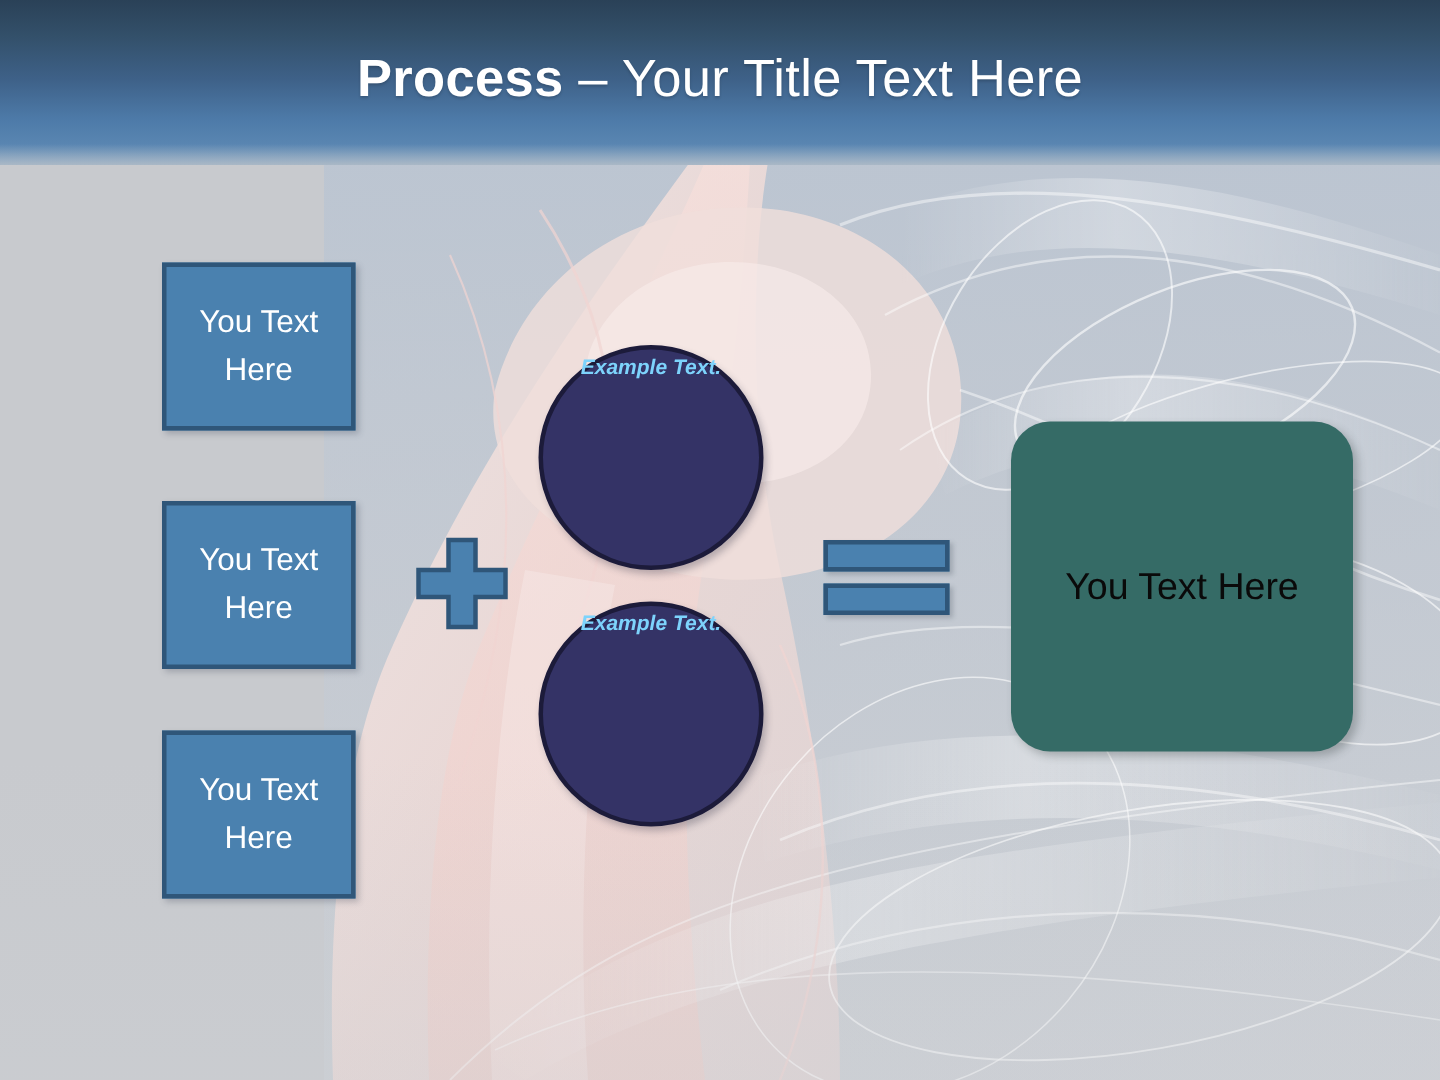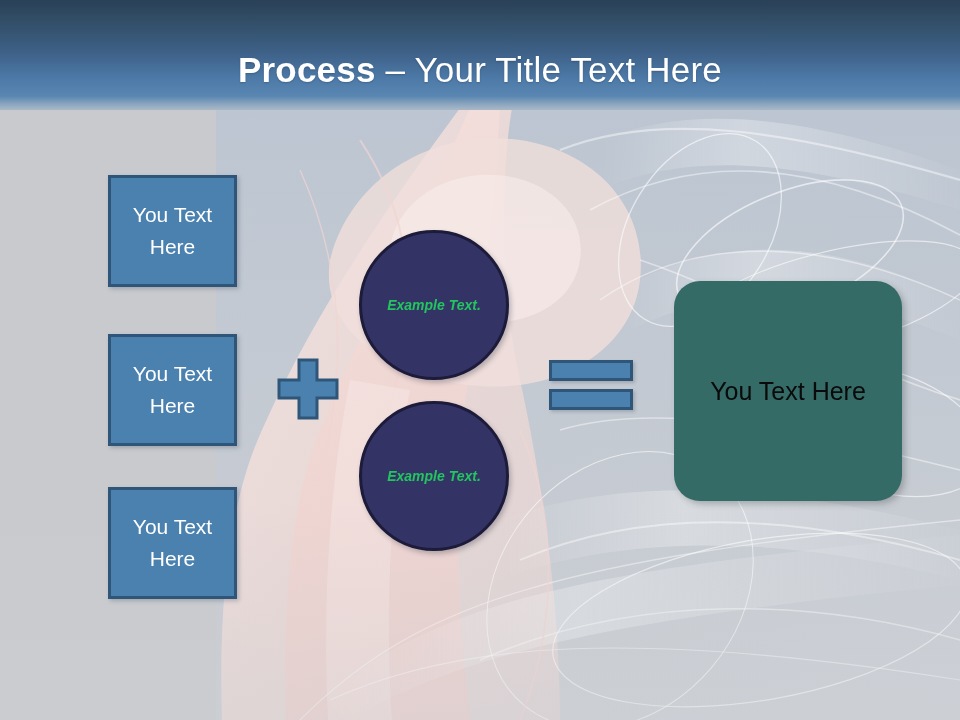--- a/index.html
+++ b/index.html
@@ -42,21 +42,21 @@
                 #6d95bc 100%);
     overflow: hidden;
   }
   .header-fade {
     position: absolute;
     left: 0; bottom: 0; width: 960px; height: 14px;
     background: linear-gradient(to bottom, rgba(109,149,188,0) 0%, rgba(180,190,200,0.85) 100%);
   }
   .title {
     position: absolute;
-    left: 0; top: 49px;
+    left: 0; top: 32px;
     width: 960px;
     text-align: center;
     color: #ffffff;
     font-size: 35px;
     line-height: 42px;
     letter-spacing: 0.2px;
     white-space: nowrap;
     text-shadow: 0 1px 2px rgba(0,0,0,0.18);
   }
   .title .strong { font-weight: bold; }
@@ -93,27 +93,27 @@
   .plus svg { display: block; }
 
   
   .circle {
     position: absolute;
     width: 150px; height: 150px;
     border-radius: 50%;
     background: #343366;
     border: 3px solid #1c1b3a;
     box-sizing: border-box;
-    color: #22c55e;
+    color: #7dd3fc;
     font-size: 14px;
     line-height: 23px;
     font-weight: bold;
     font-style: italic;
     display: flex;
-    align-items: center;
+    align-items: flex-start;
     justify-content: center;
     text-align: center;
     box-shadow: 2px 3px 5px rgba(50,50,70,0.3);
   }
   #circle-1 { left: 359px; top: 230px; }
   #circle-2 { left: 359px; top: 401px; }
 
   
   .equals {
     position: absolute;

